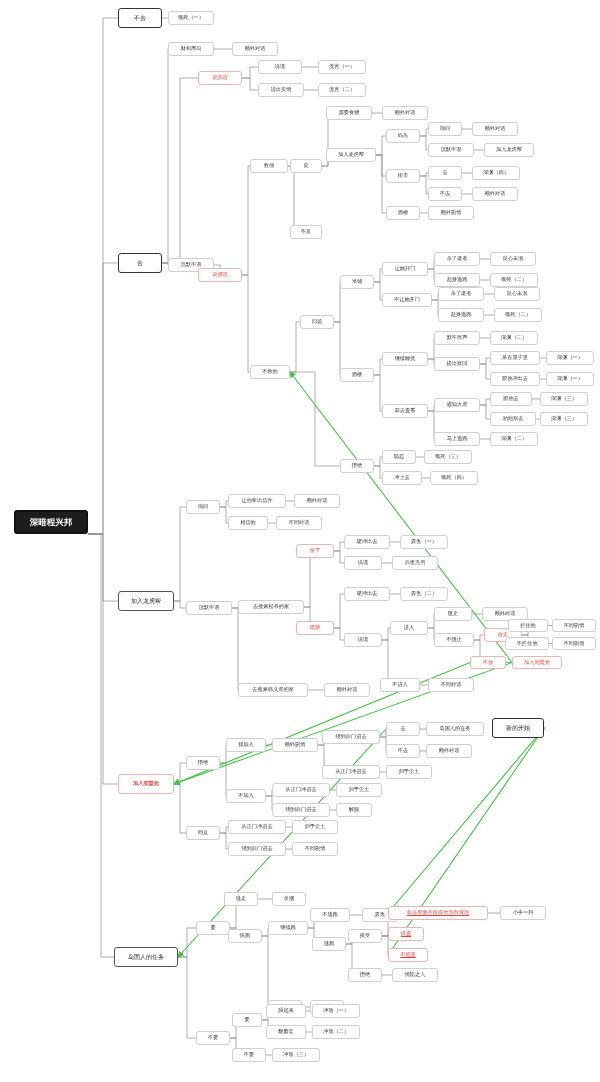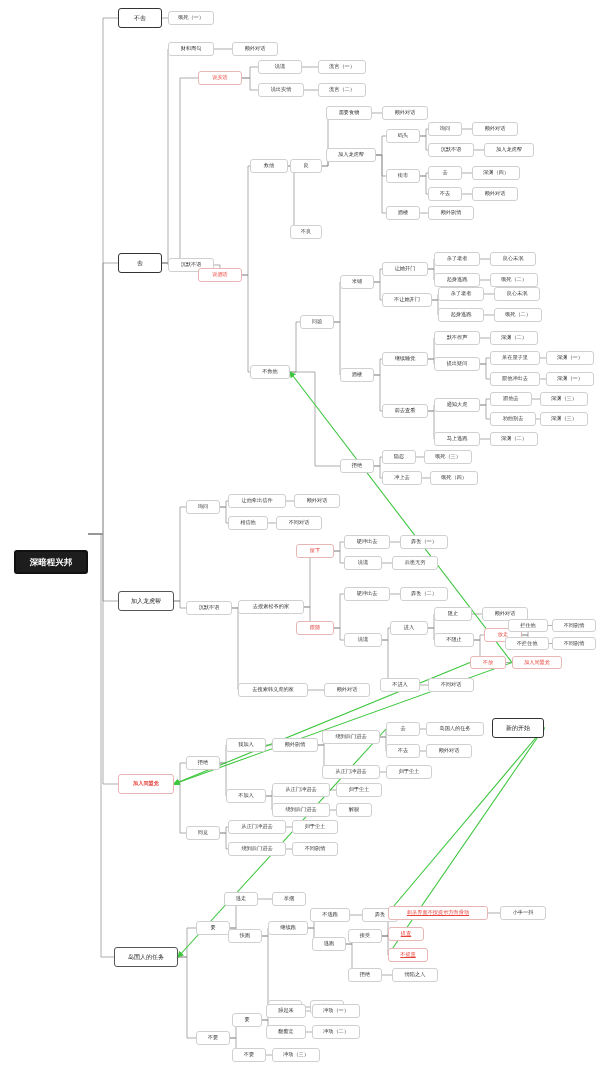--- a/index.html
+++ b/index.html
@@ -178,21 +178,21 @@
     <g id="green-layer">
         <path d="M512,662.5 L290,372" fill="none" stroke="#3cc63c" stroke-width="1.1" marker-end="url(#garrow)"></path>
         <path d="M512,662.5 L174,784" fill="none" stroke="#3cc63c" stroke-width="1.1" marker-end="url(#garrow)"></path>
         <path d="M470,662.5 L174,784" fill="none" stroke="#3cc63c" stroke-width="1.1" marker-end="url(#garrow)"></path>
         <path d="M388,913 L544,728" fill="none" stroke="#3cc63c" stroke-width="1.1" marker-end="url(#garrow)"></path>
         <path d="M388,955 L544,728" fill="none" stroke="#3cc63c" stroke-width="1.1" marker-end="url(#garrow)"></path>
         <path d="M386,729 L178,957" fill="none" stroke="#3cc63c" stroke-width="1.1" marker-end="url(#garrow)"></path>
       </g>
   </svg>
   <div id="node-layer">
-      <div class="node lvl0" style="left: 14px; top: 550px; width: 74px; height: 24px;">深暗程兴邦</div>
+      <div class="node lvl0" style="left: 14px; top: 510px; width: 74px; height: 24px;">深暗程兴邦</div>
       <div class="node strong" style="left: 118px; top: 8px; width: 44px; height: 20px;">不去</div>
       <div class="node " style="left: 168px; top: 11px; width: 46px; height: 14px;">饿死（一）</div>
       <div class="node strong" style="left: 118px; top: 253px; width: 44px; height: 20px;">去</div>
       <div class="node " style="left: 168px; top: 42px; width: 46px; height: 14px;">财和周勾</div>
       <div class="node " style="left: 232px; top: 42px; width: 46px; height: 14px;">额外对话</div>
       <div class="node red" style="left: 198px; top: 71px; width: 44px; height: 14px;">说实话</div>
       <div class="node " style="left: 258px; top: 60px; width: 44px; height: 14px;">说谎</div>
       <div class="node " style="left: 318px; top: 60px; width: 48px; height: 14px;">流言（一）</div>
       <div class="node " style="left: 258px; top: 83px; width: 46px; height: 14px;">说出实情</div>
       <div class="node " style="left: 318px; top: 83px; width: 48px; height: 14px;">流言（二）</div>

